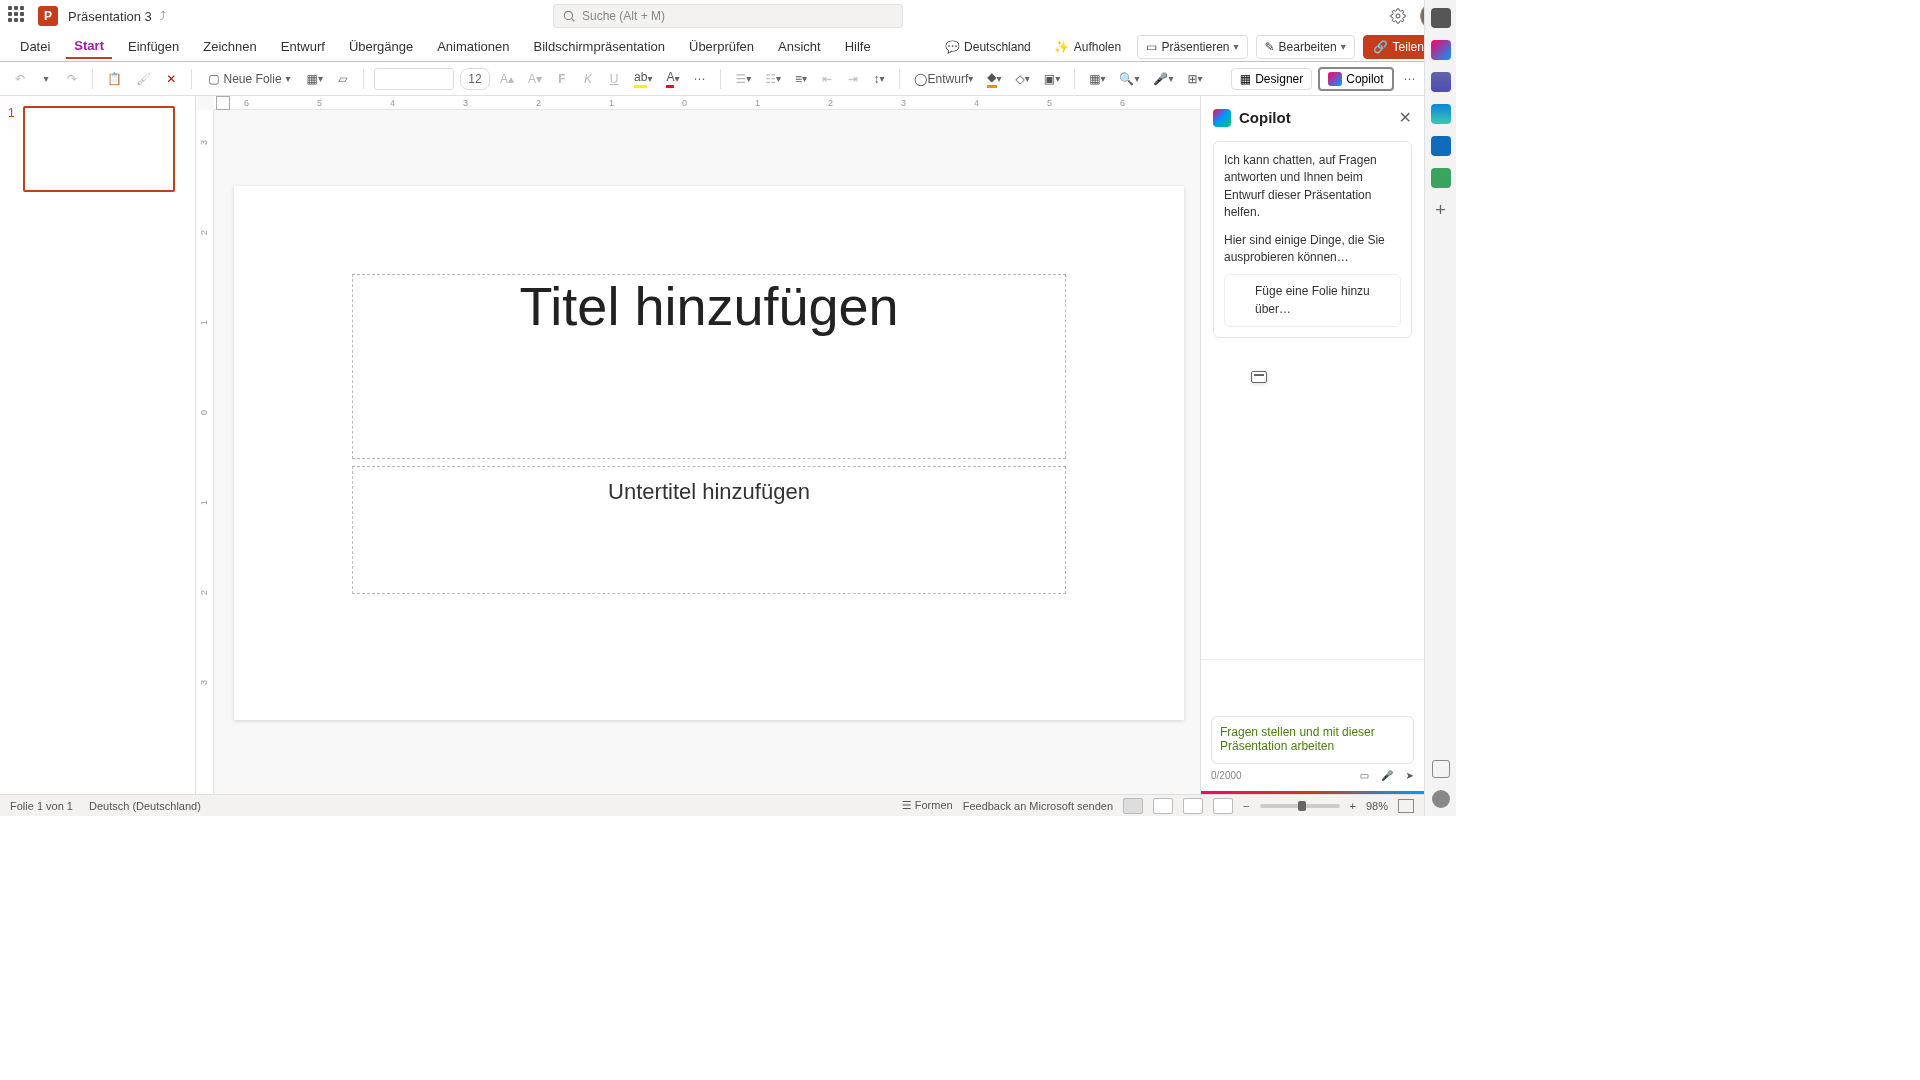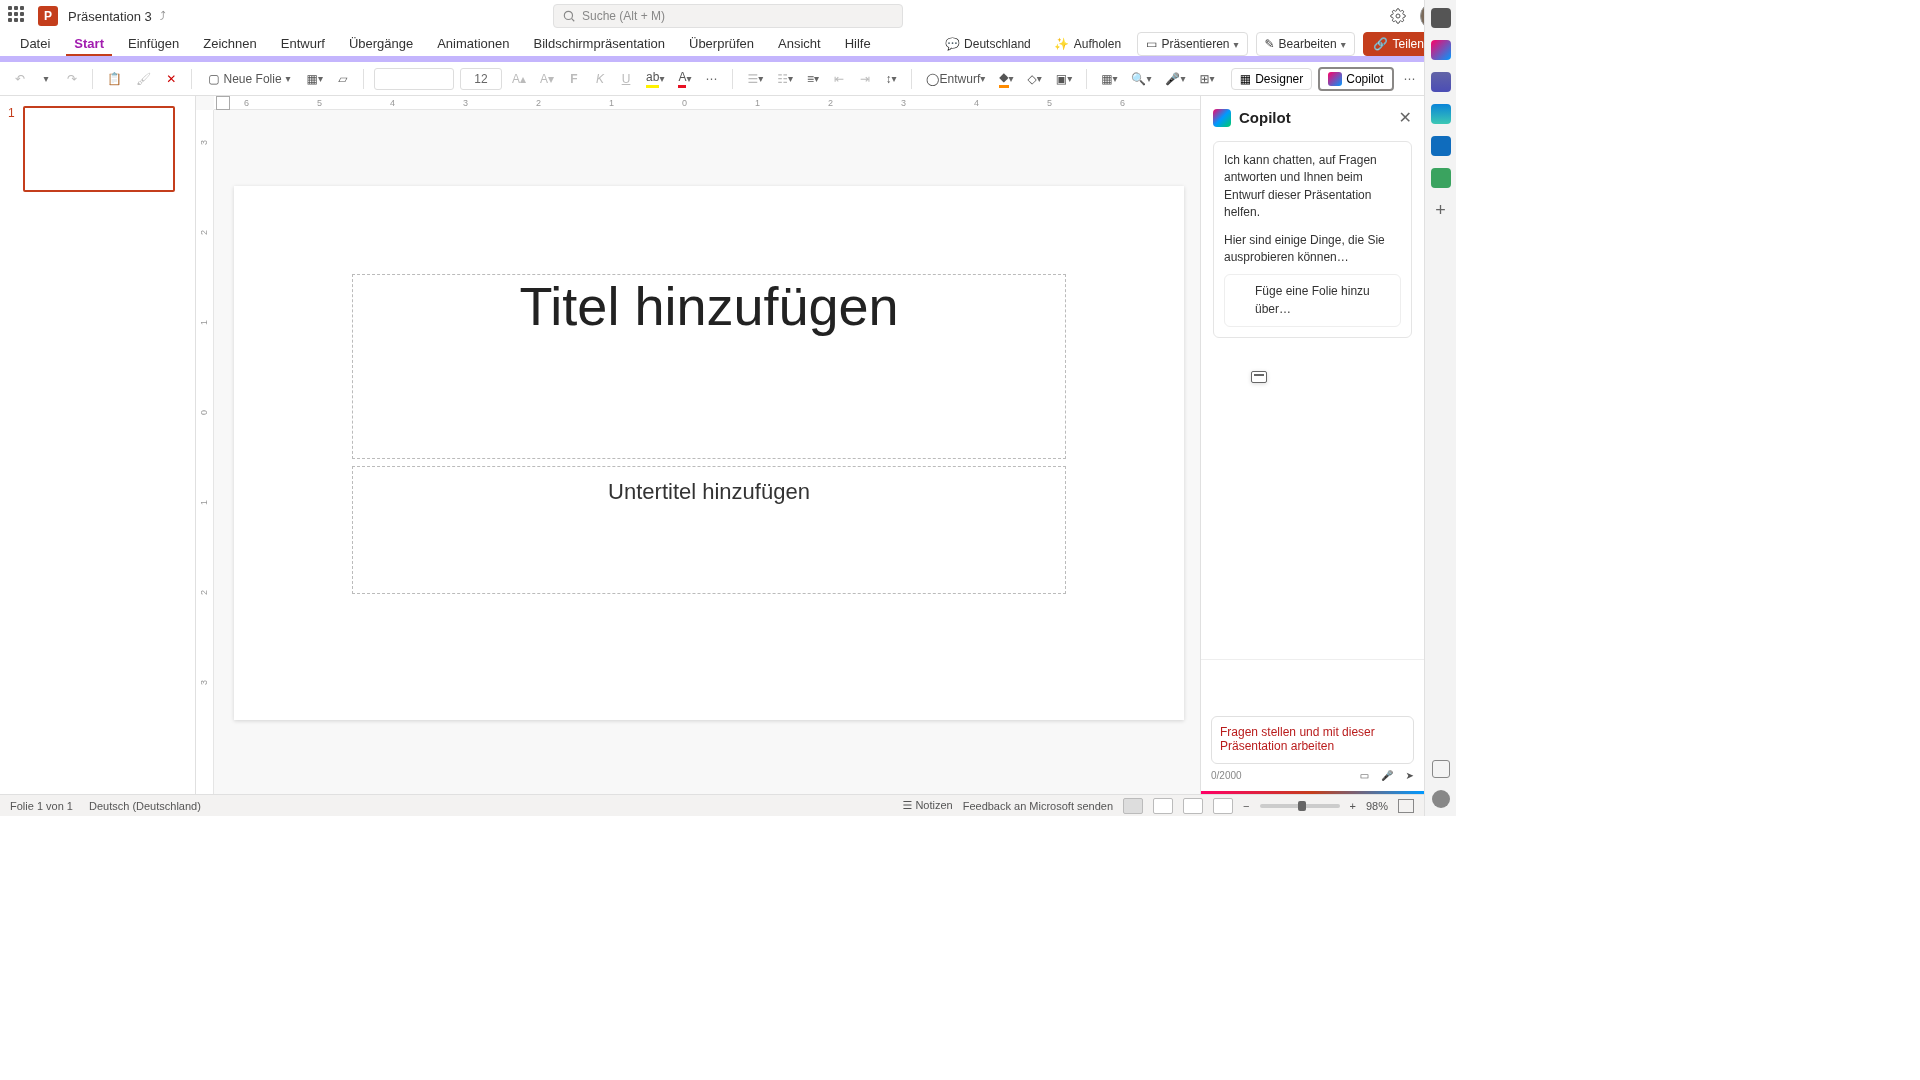--- a/index.html
+++ b/index.html
@@ -26,37 +26,37 @@
 .rail-purple { background: linear-gradient(#6264a7,#4b4db5); }
 .rail-edge { background: linear-gradient(#0a84d8,#3cc8b4); }
 .rail-outlook { background: #0f6cbd; }
 .rail-green { background: #3aa35f; }
 .rail-plus { color:#666; font-size:18px; text-align:center; line-height:20px; }
 .rail-bottom { margin-top:auto; display:flex; flex-direction:column; gap:12px; align-items:center; padding-bottom:8px;}
 .rail-dl { width:18px;height:18px; border:1px solid #888; border-radius:3px;}
 .rail-flower { width:18px;height:18px; background:#888; border-radius:50%; }
 
 
-.ribbon-tabs { height: 30px; display: flex; padding: 0 12px; gap: 8px; border-bottom: 6px solid #c4b5fd; background:#fff; }
+.ribbon-tabs { height: 30px; display: flex; align-items: center; padding: 0 12px; gap: 8px; border-bottom: 1px solid #c4b5fd; background:#fff; }
 .tab { font-size: 13px; color: #333; padding: 4px 8px; cursor: pointer; }
 .tab.active { color: #a21caf; border-bottom: 2px solid #c43e1c; font-weight: 600; }
 .ribbon-right { margin-left: auto; display: flex; align-items: center; gap: 8px; }
 .rbtn { display: flex; align-items: center; gap: 4px; font-size: 12px; color: #333; padding: 4px 8px; border:1px solid #ddd; border-radius: 4px; background:#fff; }
 .rbtn.noborder { border:none; }
 .share-btn { background: #c43e1c; color: #fff; border-color:#c43e1c; padding:4px 10px;}
 .chev { font-size:10px; color:#666; }
 
 
 .ribbon { height: 34px; display: flex; align-items: center; padding: 0 10px; gap: 6px; background:#fff; border-bottom:1px solid #e0e0e0; }
 .tbtn { display: flex; align-items: center; justify-content: center; min-width: 20px; height: 26px; padding: 0 4px; color:#555; font-size: 12px; border-radius:3px; }
 .tbtn.disabled { color:#bbb; }
 .new-slide { gap:4px; padding:0 6px; }
 .sep { width:1px; height:20px; background:#e0e0e0; margin:0 4px;}
 .font-select { width:80px; height:22px; border:1px solid #ddd; border-radius:3px; font-size:12px; padding:0 4px; color:#999;}
-.font-size { width:42px; height:22px; border:1px solid #ddd; border-radius:3px; font-size:12px; text-align:center; color:#666;}
+.font-size { width:30px; height:22px; border:1px solid #ddd; border-radius:8px; font-size:12px; text-align:center; color:#666;}
 .color-underline { border-bottom:3px solid #fff200; padding-bottom:1px;}
 .color-underline-red { border-bottom:3px solid #e81123; padding-bottom:1px;}
 .color-underline-orange { border-bottom:3px solid #ff8c00; padding-bottom:1px;}
 .ellipsis { color:#666; letter-spacing:1px;}
 .ribbon-right2 { margin-left:auto; display:flex; align-items:center; gap:6px;}
 .designer-btn, .copilot-btn { display:flex; align-items:center; gap:4px; padding:3px 8px; border:1px solid #ddd; border-radius:4px; font-size:12px;}
 .copilot-btn { border-color:#c8c6c4;}
 .copilot-btn.active { border:2px solid #8a8886; }
 .ribbon-collapse { margin-left:6px; color:#666; }
 
@@ -93,21 +93,21 @@
 .cp-intro { margin-bottom:10px;}
 .cp-sub { margin-bottom:8px;}
 .cp-suggest { display:flex; align-items:center; gap:8px; padding:8px 6px; border:1px solid #eee; border-radius:6px; margin-bottom:6px; font-size:12px; cursor:pointer; position:relative;}
 .cp-suggest:last-child { margin-bottom:0;}
 .sg-icon { width:16px; height:14px; border:1.5px solid #666; border-radius:2px; flex-shrink:0;}
 .sg-icon.slide { width:16px; height:12px; border:1.5px solid #666; position:relative;}
 .sg-icon.slide::after { content:""; position:absolute; left:2px; right:2px; top:2px; height:2px; background:#666;}
 .highlight-ring { position:absolute; width:36px; height:36px; border:3px solid #f7e94a; border-radius:50%; right:40px; top:-4px; pointer-events:none;}
 .cursor-ptr { position:absolute; right:48px; top:14px; font-size:13px; pointer-events:none;}
 .cp-input-area { border-top:1px solid #eee; padding:10px;}
-.cp-input { border:1px solid #e0e0e0; border-radius:6px; padding:8px; font-size:12px; color:#b91c1c; min-height:48px;margin-top:46px;}
+.cp-input { border:1px solid #e0e0e0; border-radius:6px; padding:8px; font-size:12px; color:#4d7c0f; min-height:48px;margin-top:46px;}
 .cp-input-footer { display:flex; align-items:center; margin-top:6px; gap:10px; font-size:10px; color:#888;}
 .cp-input-footer .right { margin-left:auto; display:flex; gap:12px; color:#555;}
 .cp-accent { height:3px; background:linear-gradient(90deg,#f06,#c43e1c,#09f);}
 
 
 .statusbar { position:absolute; bottom:0; left:0; right:32px; height:22px; background:#f3f2f1; border-top:1px solid #e0e0e0; display:flex; align-items:center; font-size:11px; color:#555; padding:0 10px; gap:16px;}
 .status-right { margin-left:auto; display:flex; align-items:center; gap:10px;}
 .view-btn { width:20px; height:16px; border:1px solid #bbb; background:#fff; border-radius:2px;}
 .view-btn.active { background:#ddd;}
 .zoom-slider { width:80px; height:4px; background:#ccc; position:relative; border-radius:2px;}
@@ -326,21 +326,21 @@
       </div>
     </div>
     <div class="cp-accent"></div>
   </div>
 </div>
 
 <div class="statusbar">
   <span>Folie 1 von 1</span>
   <span>Deutsch (Deutschland)</span>
   <div class="status-right">
-    <span>☰ <span>Notizen</span></span>
+    <span>☰ <span>Formen</span></span>
     <span>Feedback an Microsoft senden</span>
     <div class="view-btn active"></div>
     <div class="view-btn"></div>
     <div class="view-btn"></div>
     <div class="view-btn"></div>
     <span>−</span>
     <div class="zoom-slider">
         <div class="mid"></div>
         <div class="knob"></div>
       </div>

